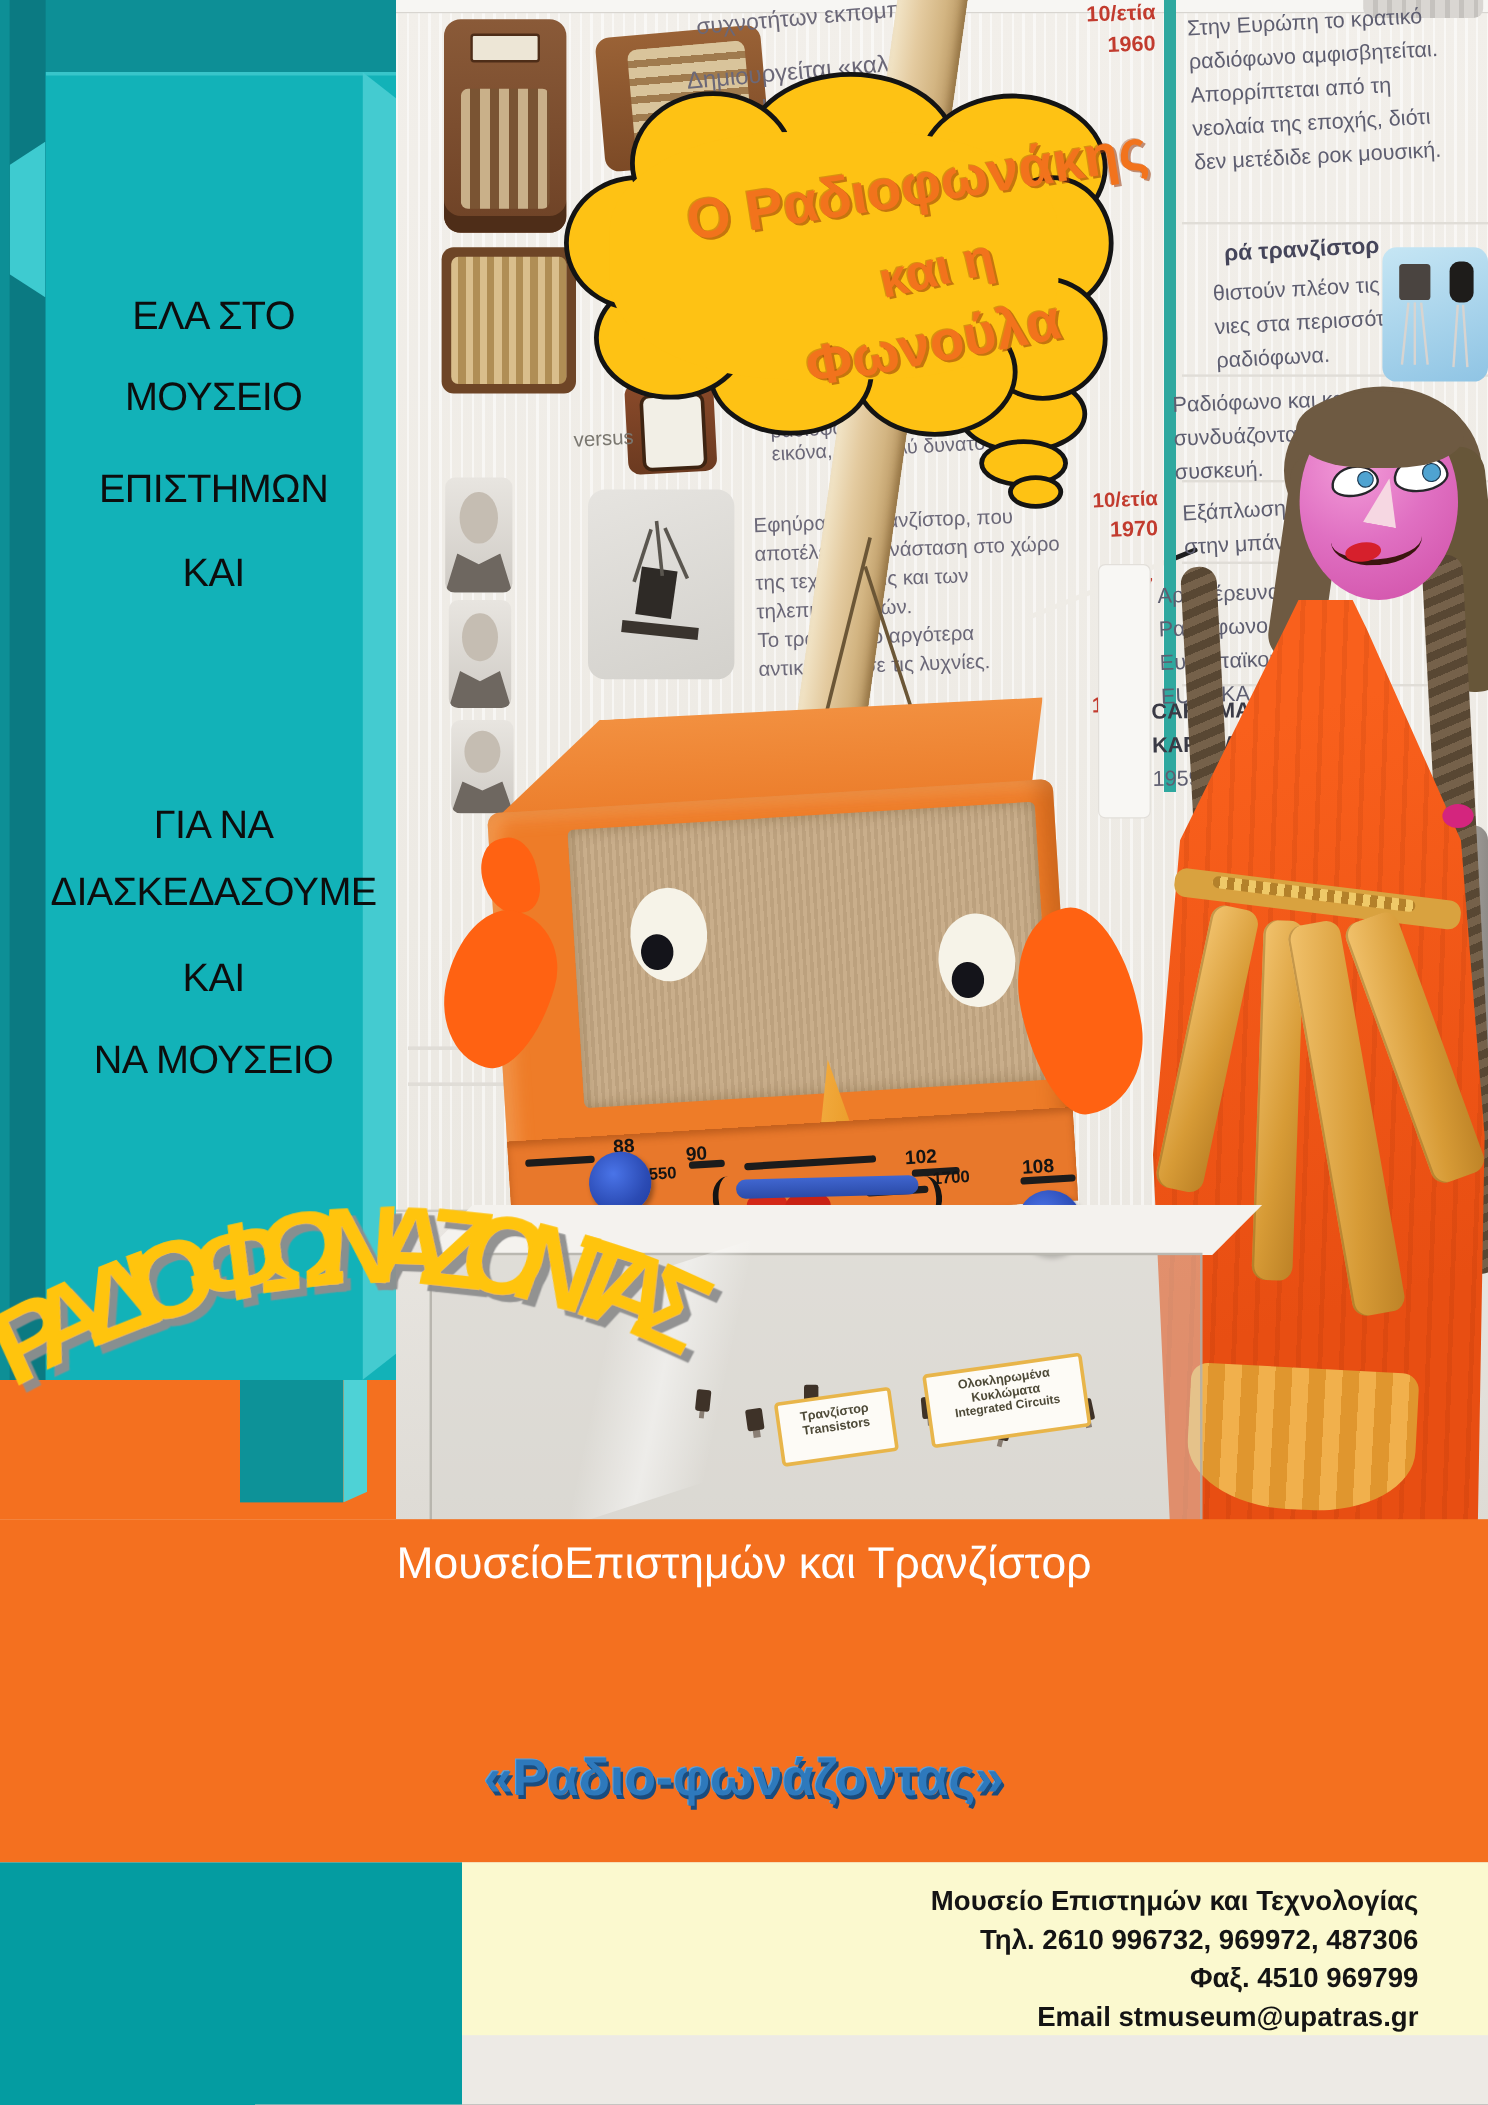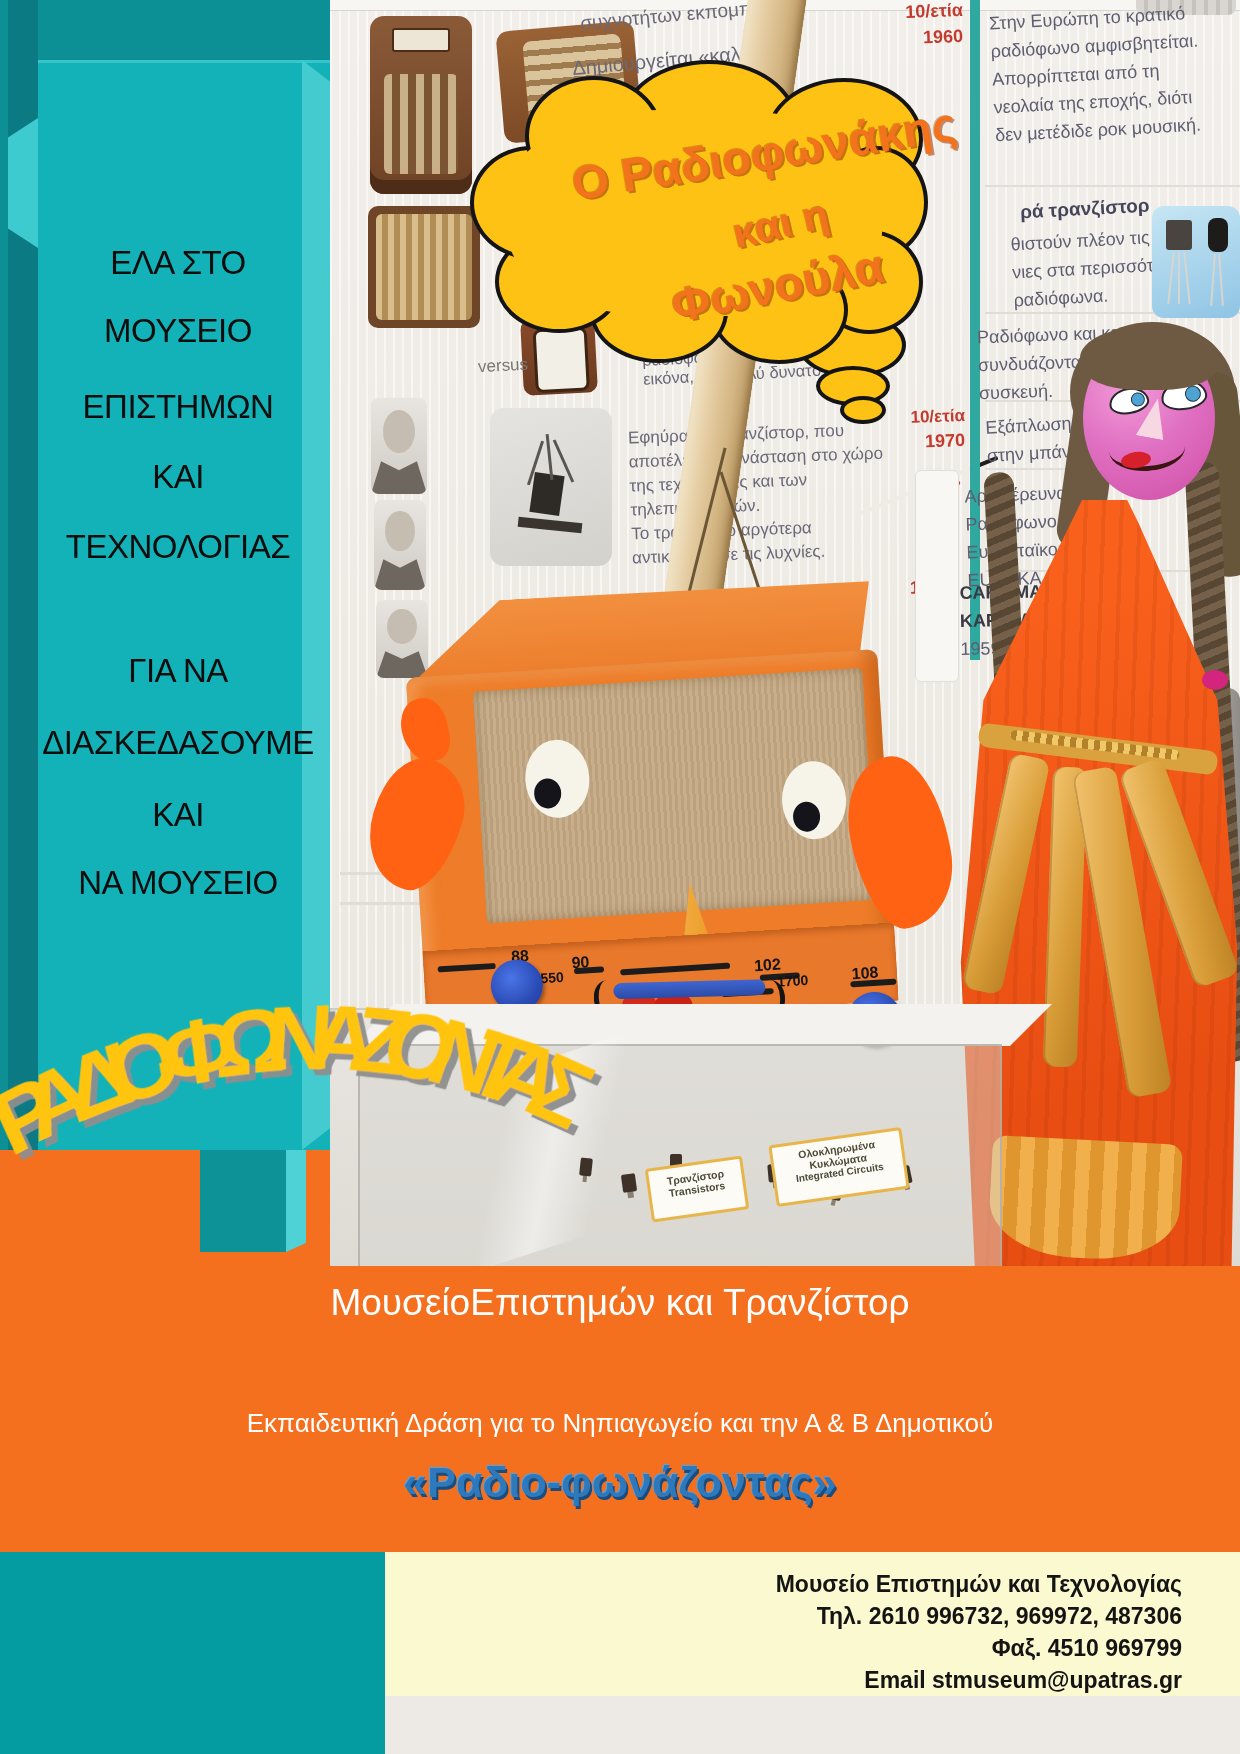--- a/index.html
+++ b/index.html
@@ -406,22 +406,21 @@
 
   <div class="abs sidebar" style="z-index:5;">
     <div class="sb-strip"></div>
     <div class="sb-wedge"></div>
     <div class="sb-panel"></div>
     <div class="sb-bevel"></div>
     <div class="sb-line t" style="top:244px;">ΕΛΑ ΣΤΟ</div>
     <div class="sb-line t" style="top:388px;">ΕΠΙΣΤΗΜΩΝ</div>
     <div class="sb-line t" style="top:312px;">ΜΟΥΣΕΙΟ</div>
     <div class="sb-line t" style="top:458px;">ΚΑΙ</div>
-    <div class="sb-line t" style="top:528px;">ΤΕΧΝΟΛΟΓΙΑΣ</div>
-    <div class="sb-line t" style="top:652px;">ΓΙΑ ΝΑ</div>
+    <div class="sb-line t" style="top:668px;">ΓΙΑ ΝΑ</div>
     <div class="sb-line t" style="top:724px;">ΔΙΑΣΚΕΔΑΣΟΥΜΕ</div>
     <div class="sb-line t" style="top:796px;">ΚΑΙ</div>
     <div class="sb-line t" style="top:864px;">ΝΑ ΜΟΥΣΕΙΟ</div>
   </div>
 
   <div class="abs wordart" style="z-index:6;">
     <svg width="640" height="250" viewBox="0 0 640 250">
       <defs>
         <path id="arcpath" d="M 18 200 Q 300 30 600 186" fill="none"></path>
         <filter id="wshadow" x="-20%" y="-20%" width="140%" height="140%">
@@ -429,21 +428,20 @@
         </filter>
       </defs>
       <text font-family="Liberation Sans, DejaVu Sans, sans-serif" font-size="92" font-weight="bold" fill="#FFC411" letter-spacing="-3" filter="url(#wshadow)">
         <textPath href="#arcpath" startOffset="0" textLength="580">ΡΑΔΙΟ-ΦΩΝΑΖΟΝΤΑΣ</textPath>
       </text>
     </svg>
   </div>
 
   <div class="abs band" style="z-index:5;">
     <div class="t1 t">ΜουσείοΕπιστημών και Τρανζίστορ</div>
-    <div class="sub t">Εκπαιδευτική Δράση για το Νηπιαγωγείο και την Α &amp; Β Δημοτικού</div>
     <div class="prog t">«Ραδιο-φωνάζοντας»</div>
   </div>
 
   <div class="abs btm-teal" style="z-index:5;"></div>
   <div class="abs btm-cream" style="z-index:5;">
     <div class="contact">
       <div class="t">Μουσείο Επιστημών και Τεχνολογίας</div>
       <div class="t">Τηλ. 2610 996732, 969972, 487306</div>
       <div class="t">Φαξ. 4510 969799</div>
       <div class="t">Email stmuseum@upatras.gr</div>

